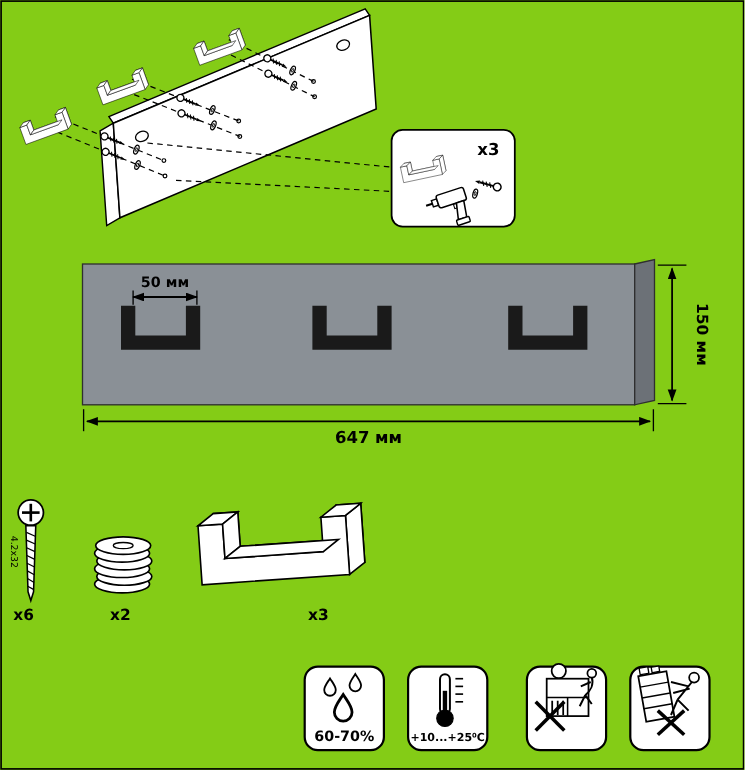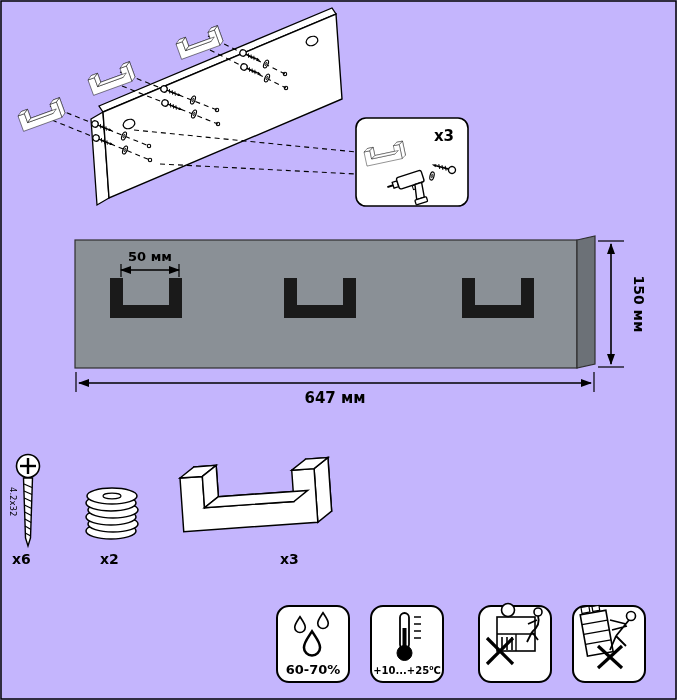--- a/index.html
+++ b/index.html
@@ -1,16 +1,16 @@
 <!DOCTYPE html>
 <html><head>
 <meta charset="utf-8">
 <style>
   html,body{margin:0;padding:0;background:#fff;}
-  #stage{position:relative;width:677px;height:700px;background:#c4b5fd;}
+  #stage{position:relative;width:677px;height:700px;background:#84cc16;}
   svg text{font-family:"DejaVu Sans","Liberation Sans",sans-serif;fill:#000;}
   .b{font-weight:bold;}
   .ln{stroke:#000;fill:none;}
   .dash{stroke:#000;stroke-width:1.1;fill:none;stroke-dasharray:5 4;}
   .wf{fill:#fff;stroke:#000;}
 </style>
 </head>
 <body>
 
 <div id="stage">

